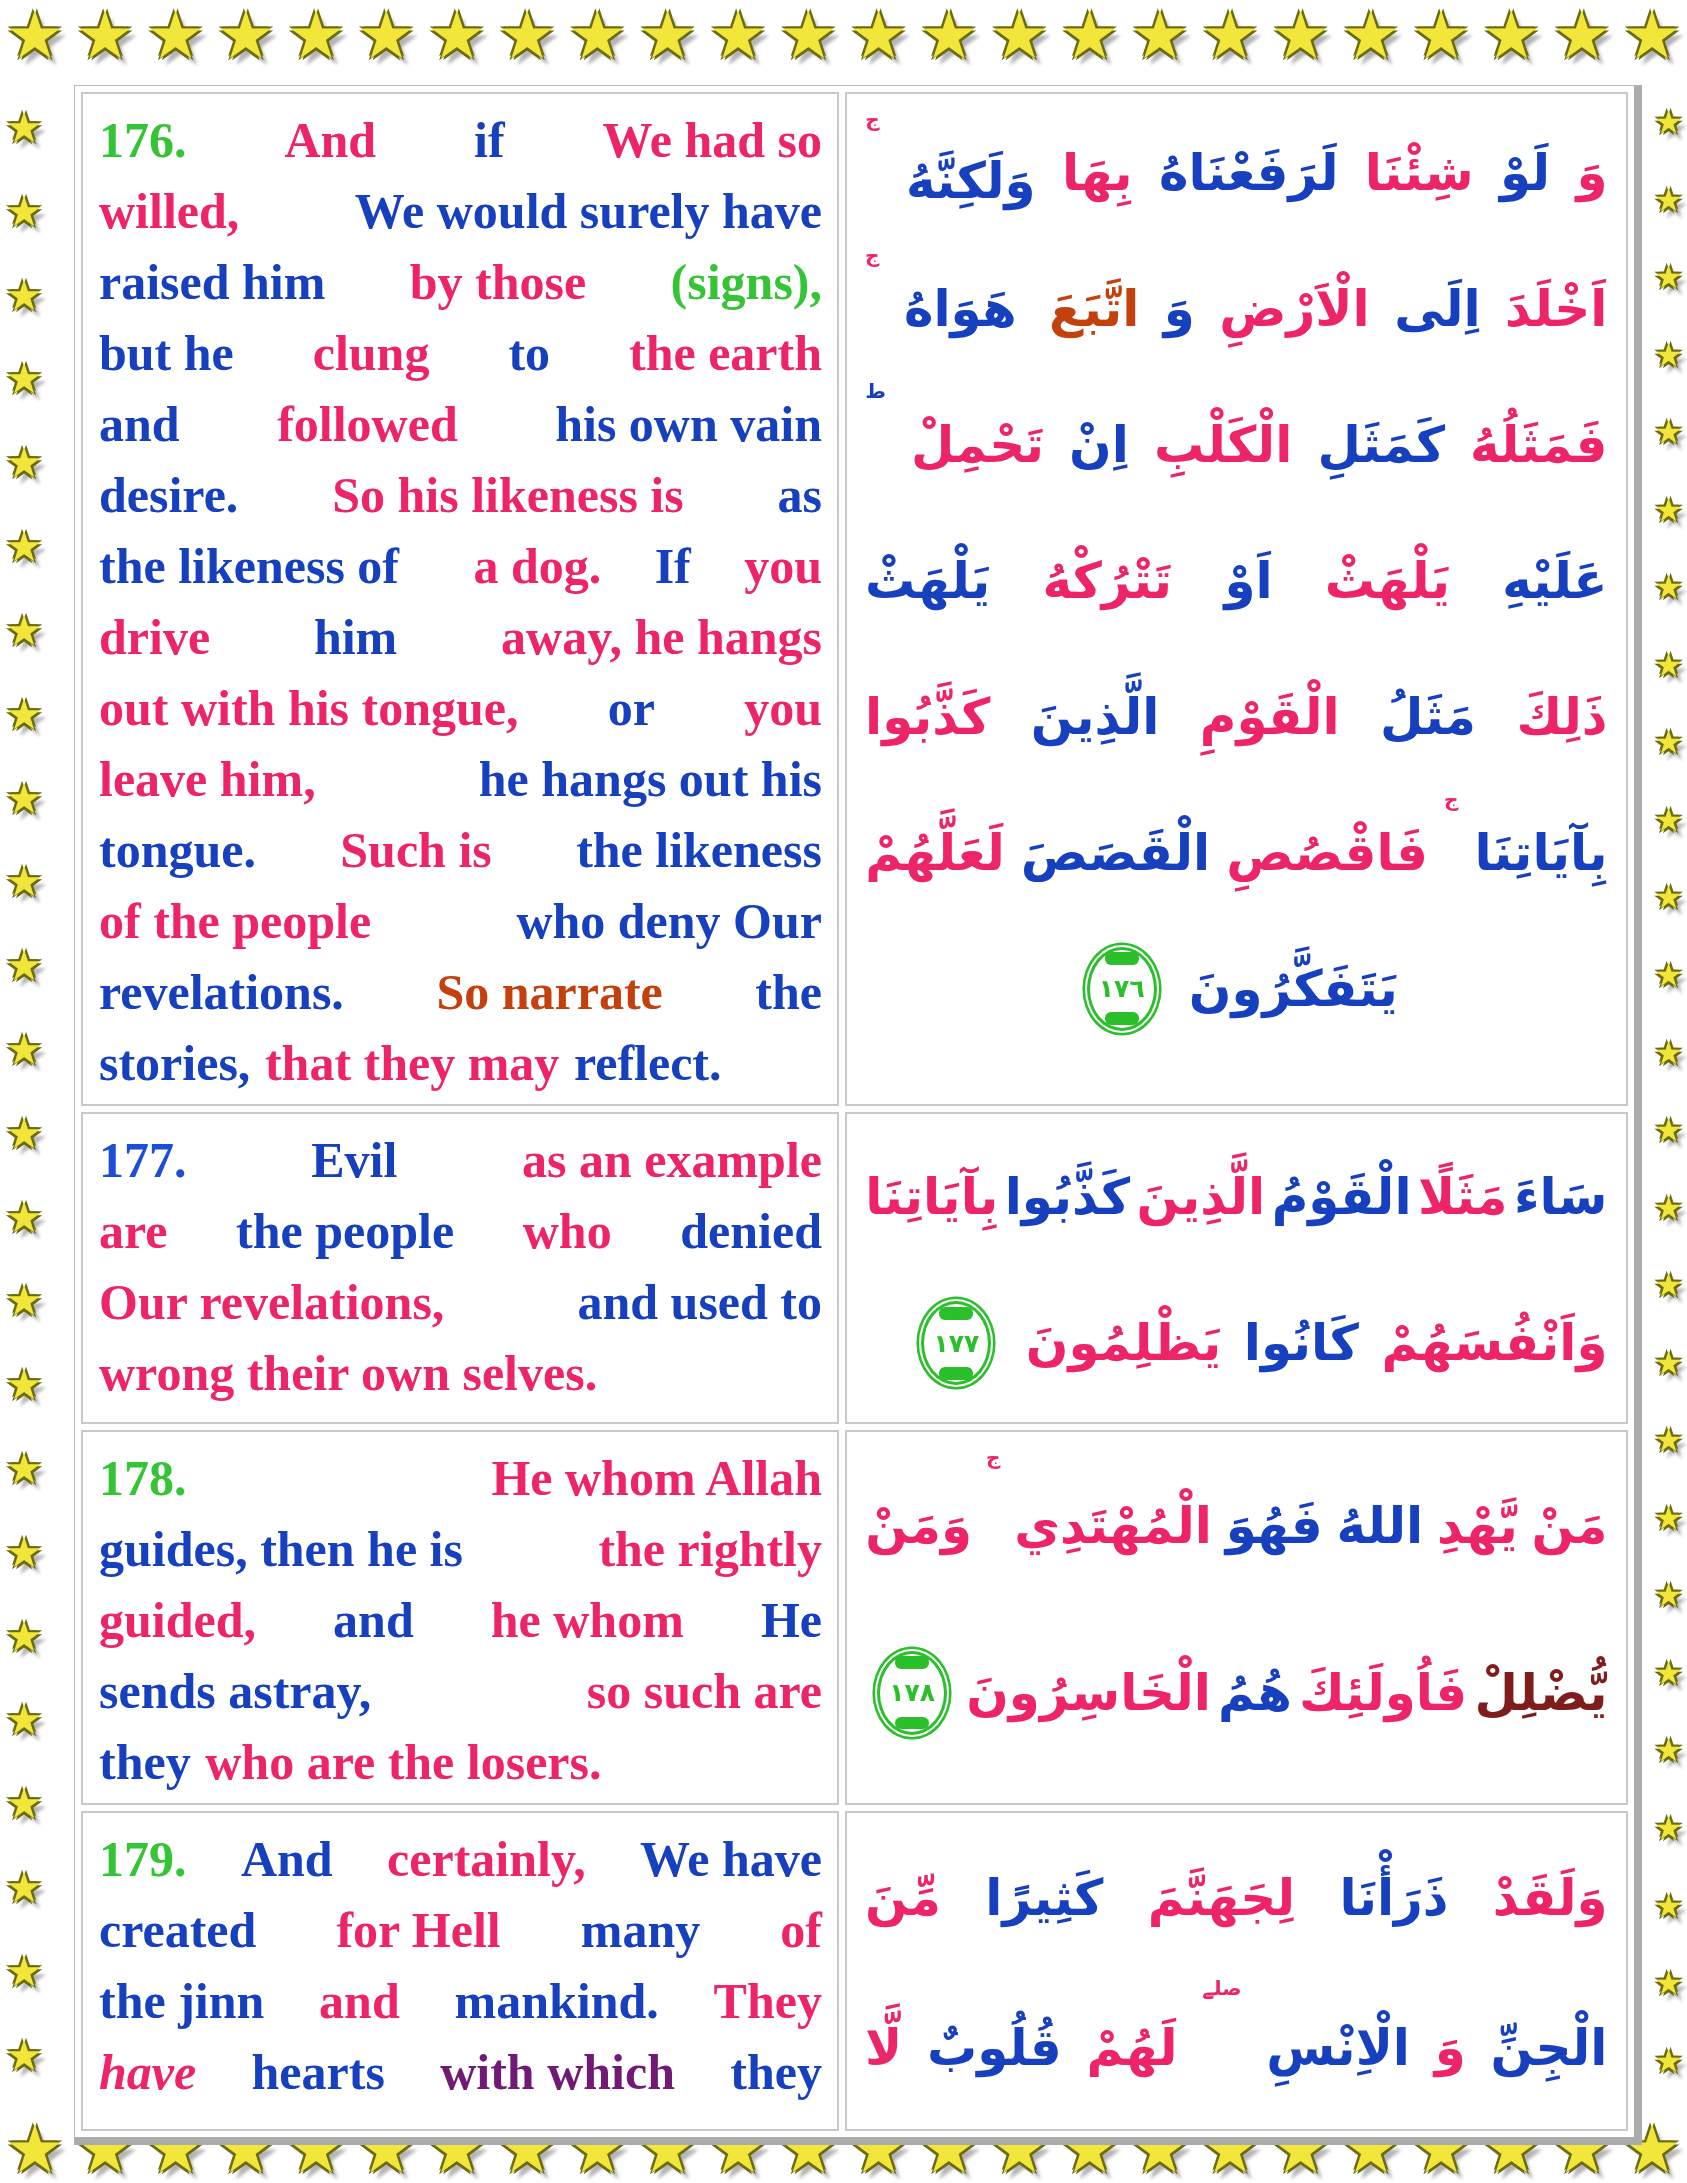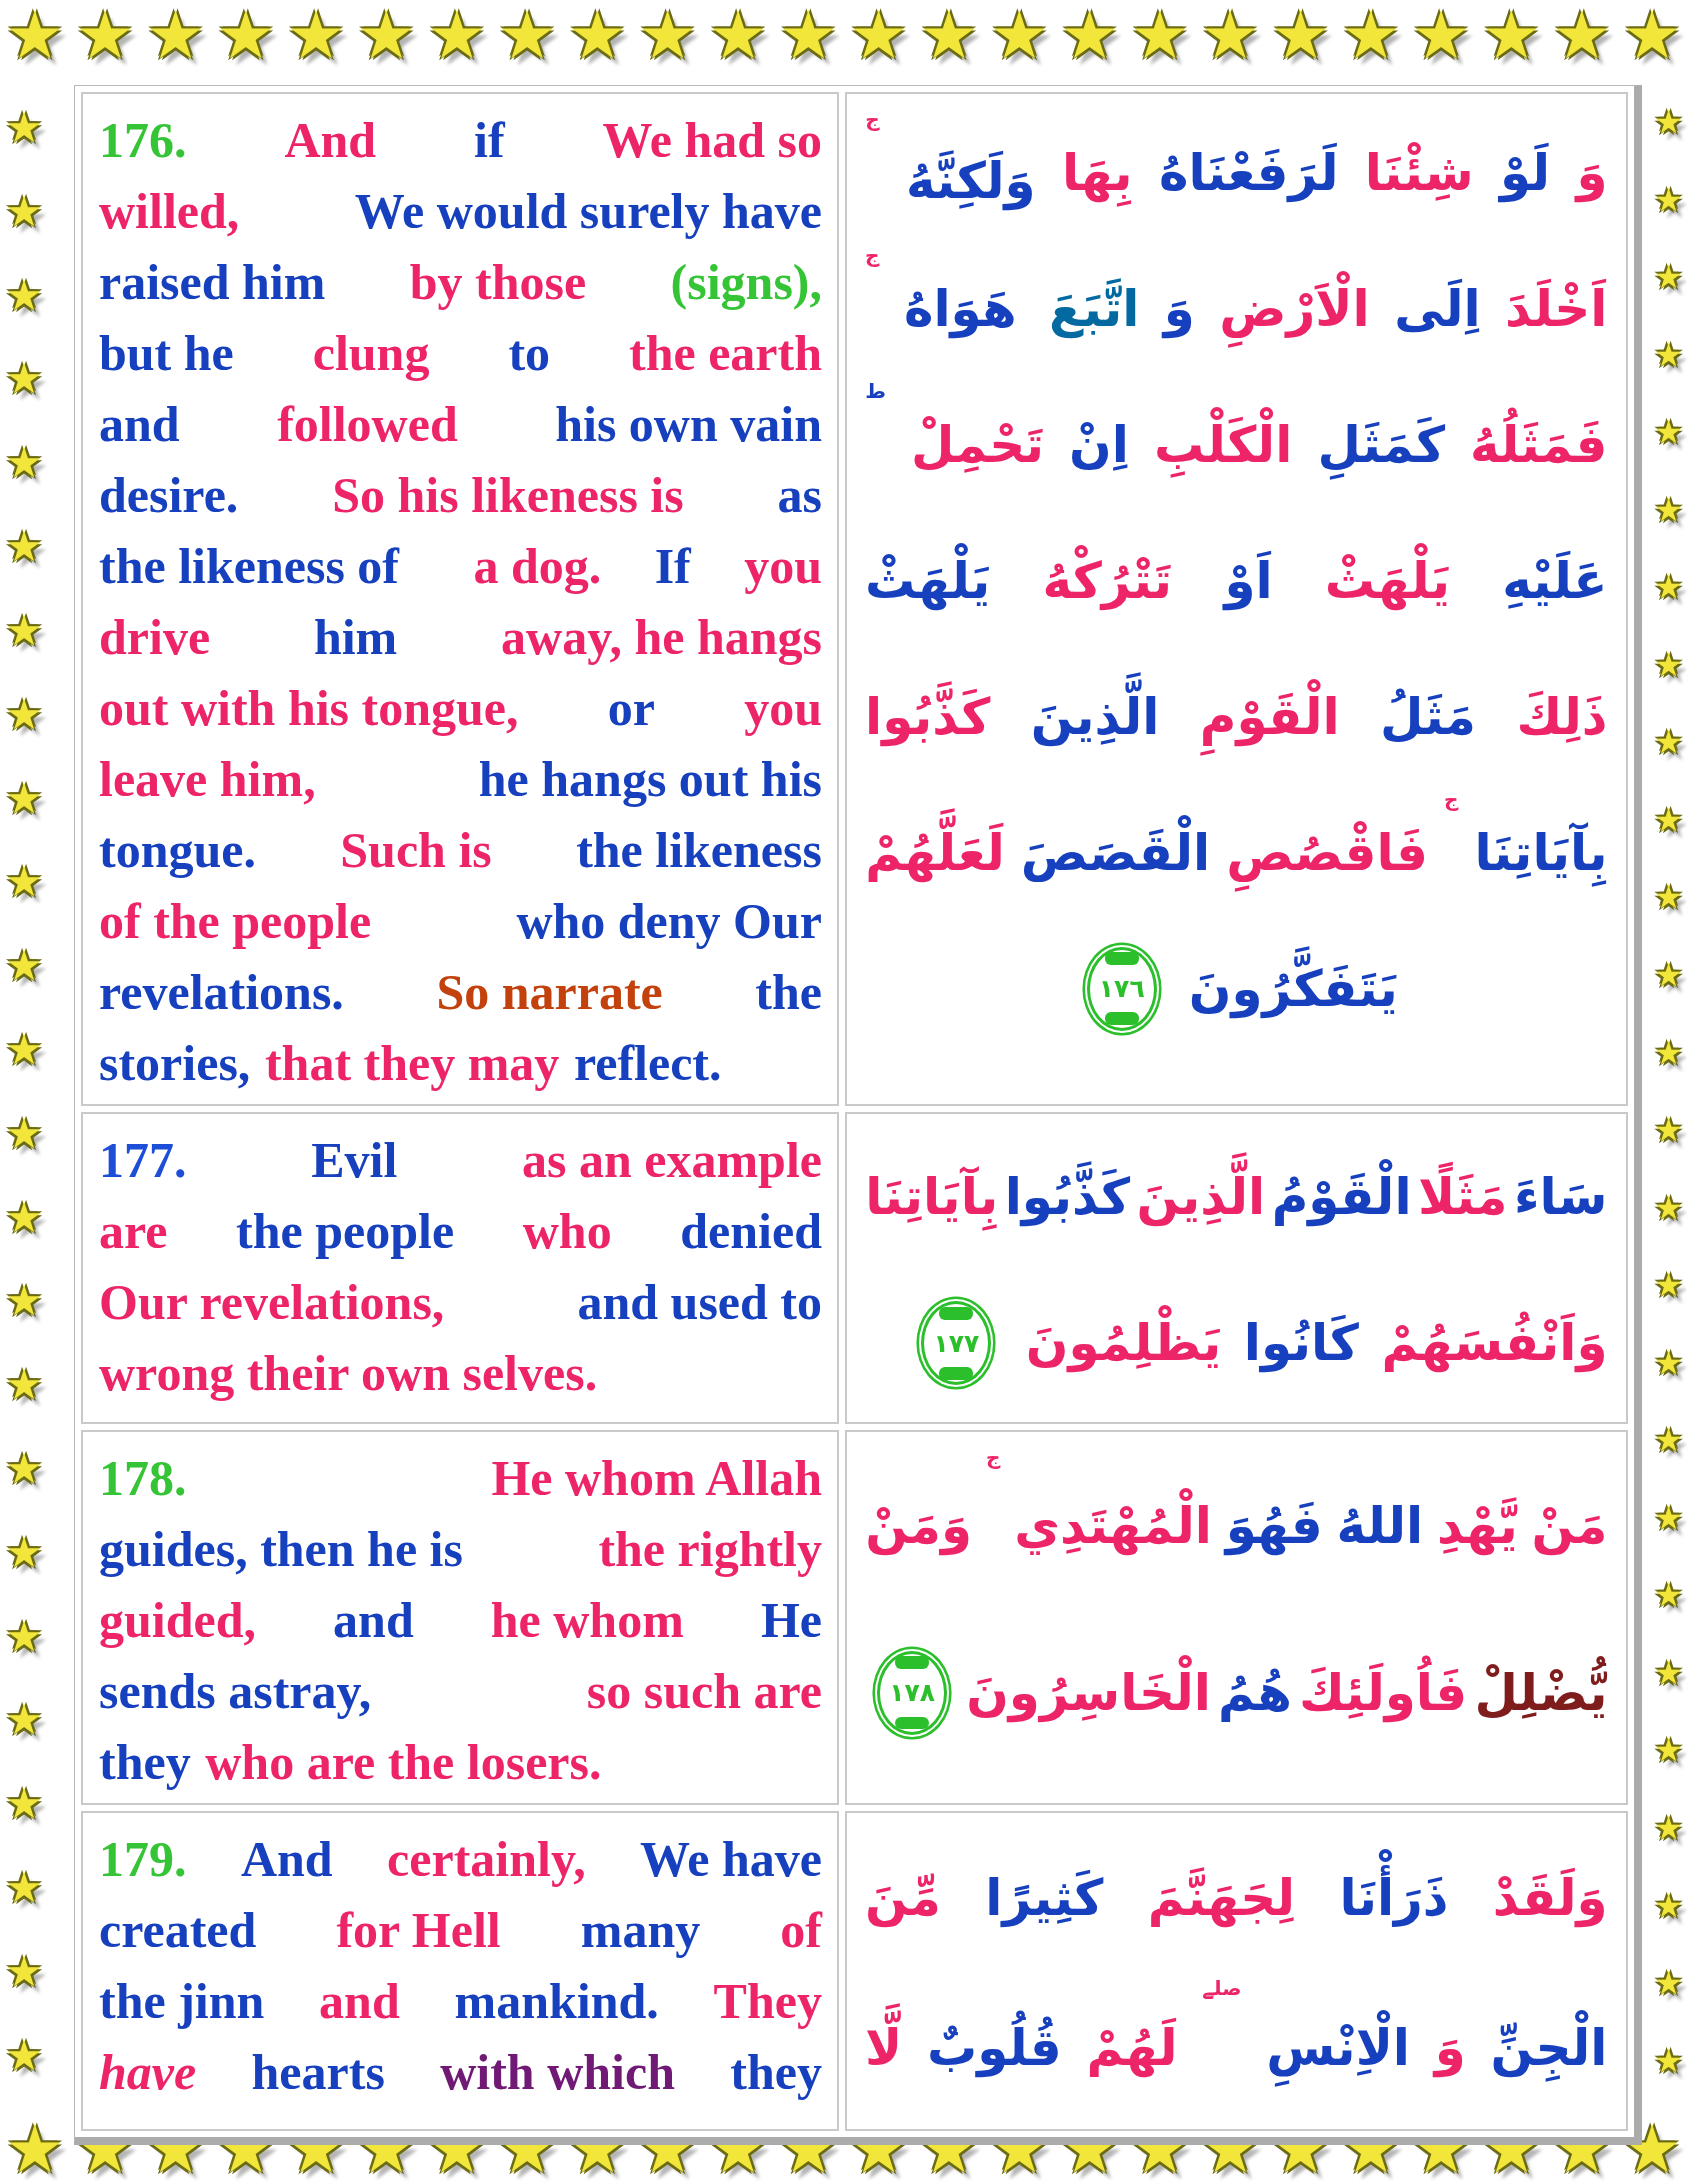--- a/index.html
+++ b/index.html
@@ -244,21 +244,21 @@
                 <span style="color: rgb(22, 64, 190);">لَرَفَعْنَاهُ</span>
                 <span style="color: rgb(237, 37, 104);">بِهَا</span>
                 <span style="color: rgb(22, 64, 190); margin-top: 16px;">وَلَكِنَّهُ</span>
                 <span class="pmark" style="color: rgb(237, 37, 104);">ج</span>
               </div>
               <div class="aline ">
                 <span style="color: rgb(237, 37, 104);">اَخْلَدَ</span>
                 <span style="color: rgb(22, 64, 190);">اِلَى</span>
                 <span style="color: rgb(237, 37, 104);">الْاَرْضِ</span>
                 <span style="color: rgb(22, 64, 190);">وَ</span>
-                <span style="color: #0369a1; margin-left: 8px;">اتَّبَعَ</span>
+                <span style="color: #c2410c; margin-left: 8px;">اتَّبَعَ</span>
                 <span style="color: rgb(22, 64, 190);">هَوَاهُ</span>
                 <span class="pmark" style="color: rgb(237, 37, 104);">ج</span>
               </div>
               <div class="aline ">
                 <span style="color: rgb(237, 37, 104);">فَمَثَلُهُ</span>
                 <span style="color: rgb(22, 64, 190);">كَمَثَلِ</span>
                 <span style="color: rgb(237, 37, 104);">الْكَلْبِ</span>
                 <span style="color: rgb(22, 64, 190);">اِنْ</span>
                 <span style="color: rgb(237, 37, 104);">تَحْمِلْ</span>
                 <span class="pmark" style="color: rgb(22, 64, 190);">ط</span>

